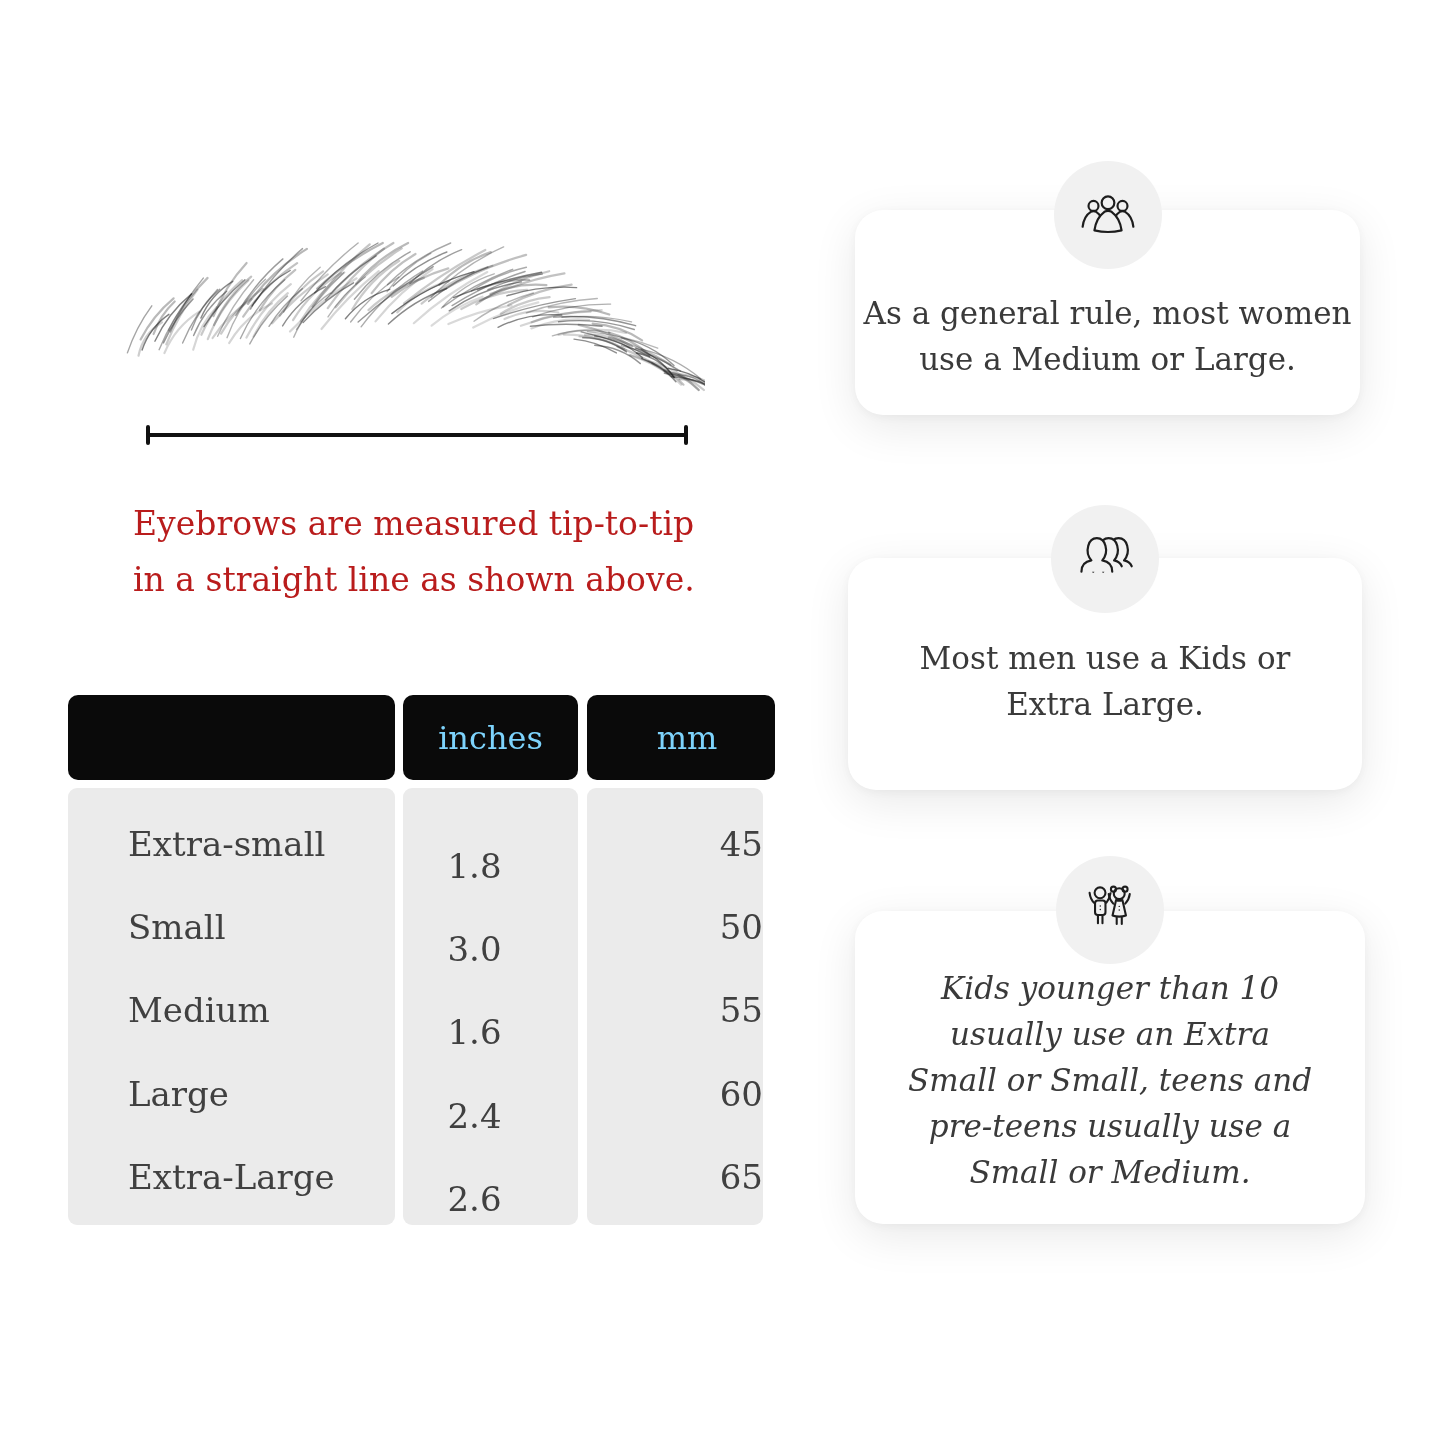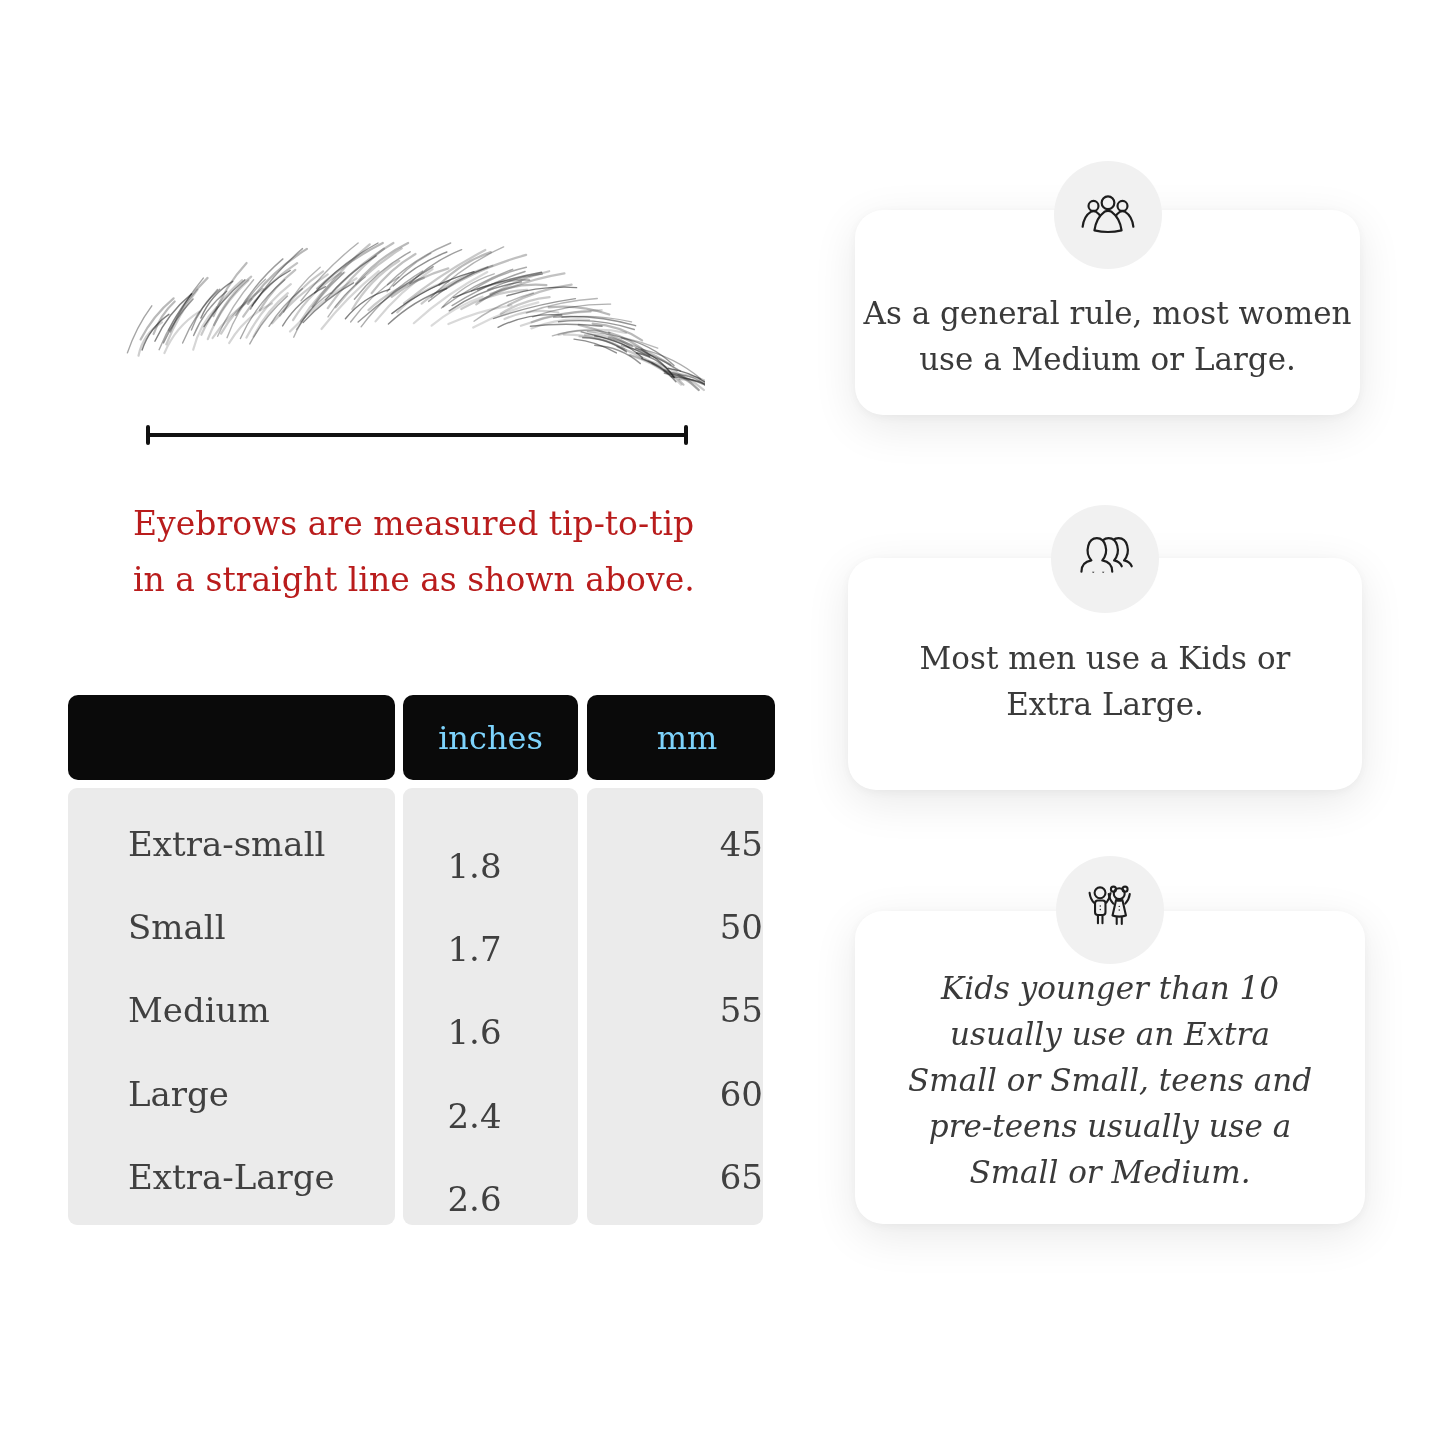--- a/index.html
+++ b/index.html
@@ -228,21 +228,21 @@
   <div class="tb-col tb-3"></div>
 
   <div class="t-rows">
     <div class="t-row">
       <span class="lab">Extra-small</span>
       <span class="v1">1.8</span>
       <span class="v2">45</span>
     </div>
     <div class="t-row">
       <span class="lab">Small</span>
-      <span class="v1">1.7</span>
+      <span class="v1">3.0</span>
       <span class="v2">50</span>
     </div>
     <div class="t-row">
       <span class="lab">Medium</span>
       <span class="v1">1.6</span>
       <span class="v2">55</span>
     </div>
     <div class="t-row">
       <span class="lab">Large</span>
       <span class="v1">2.4</span>

